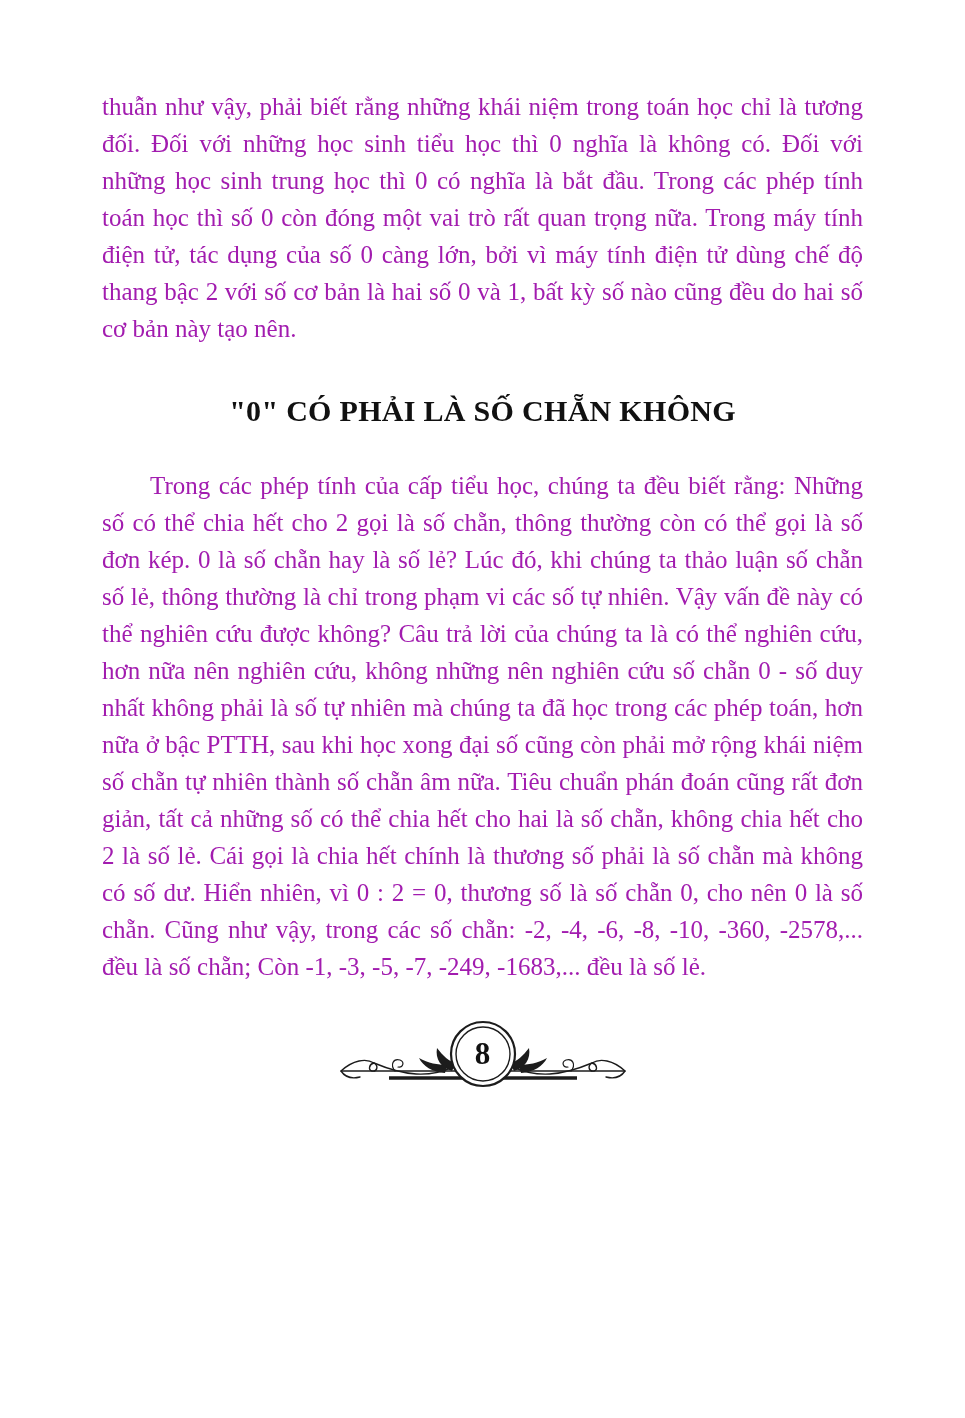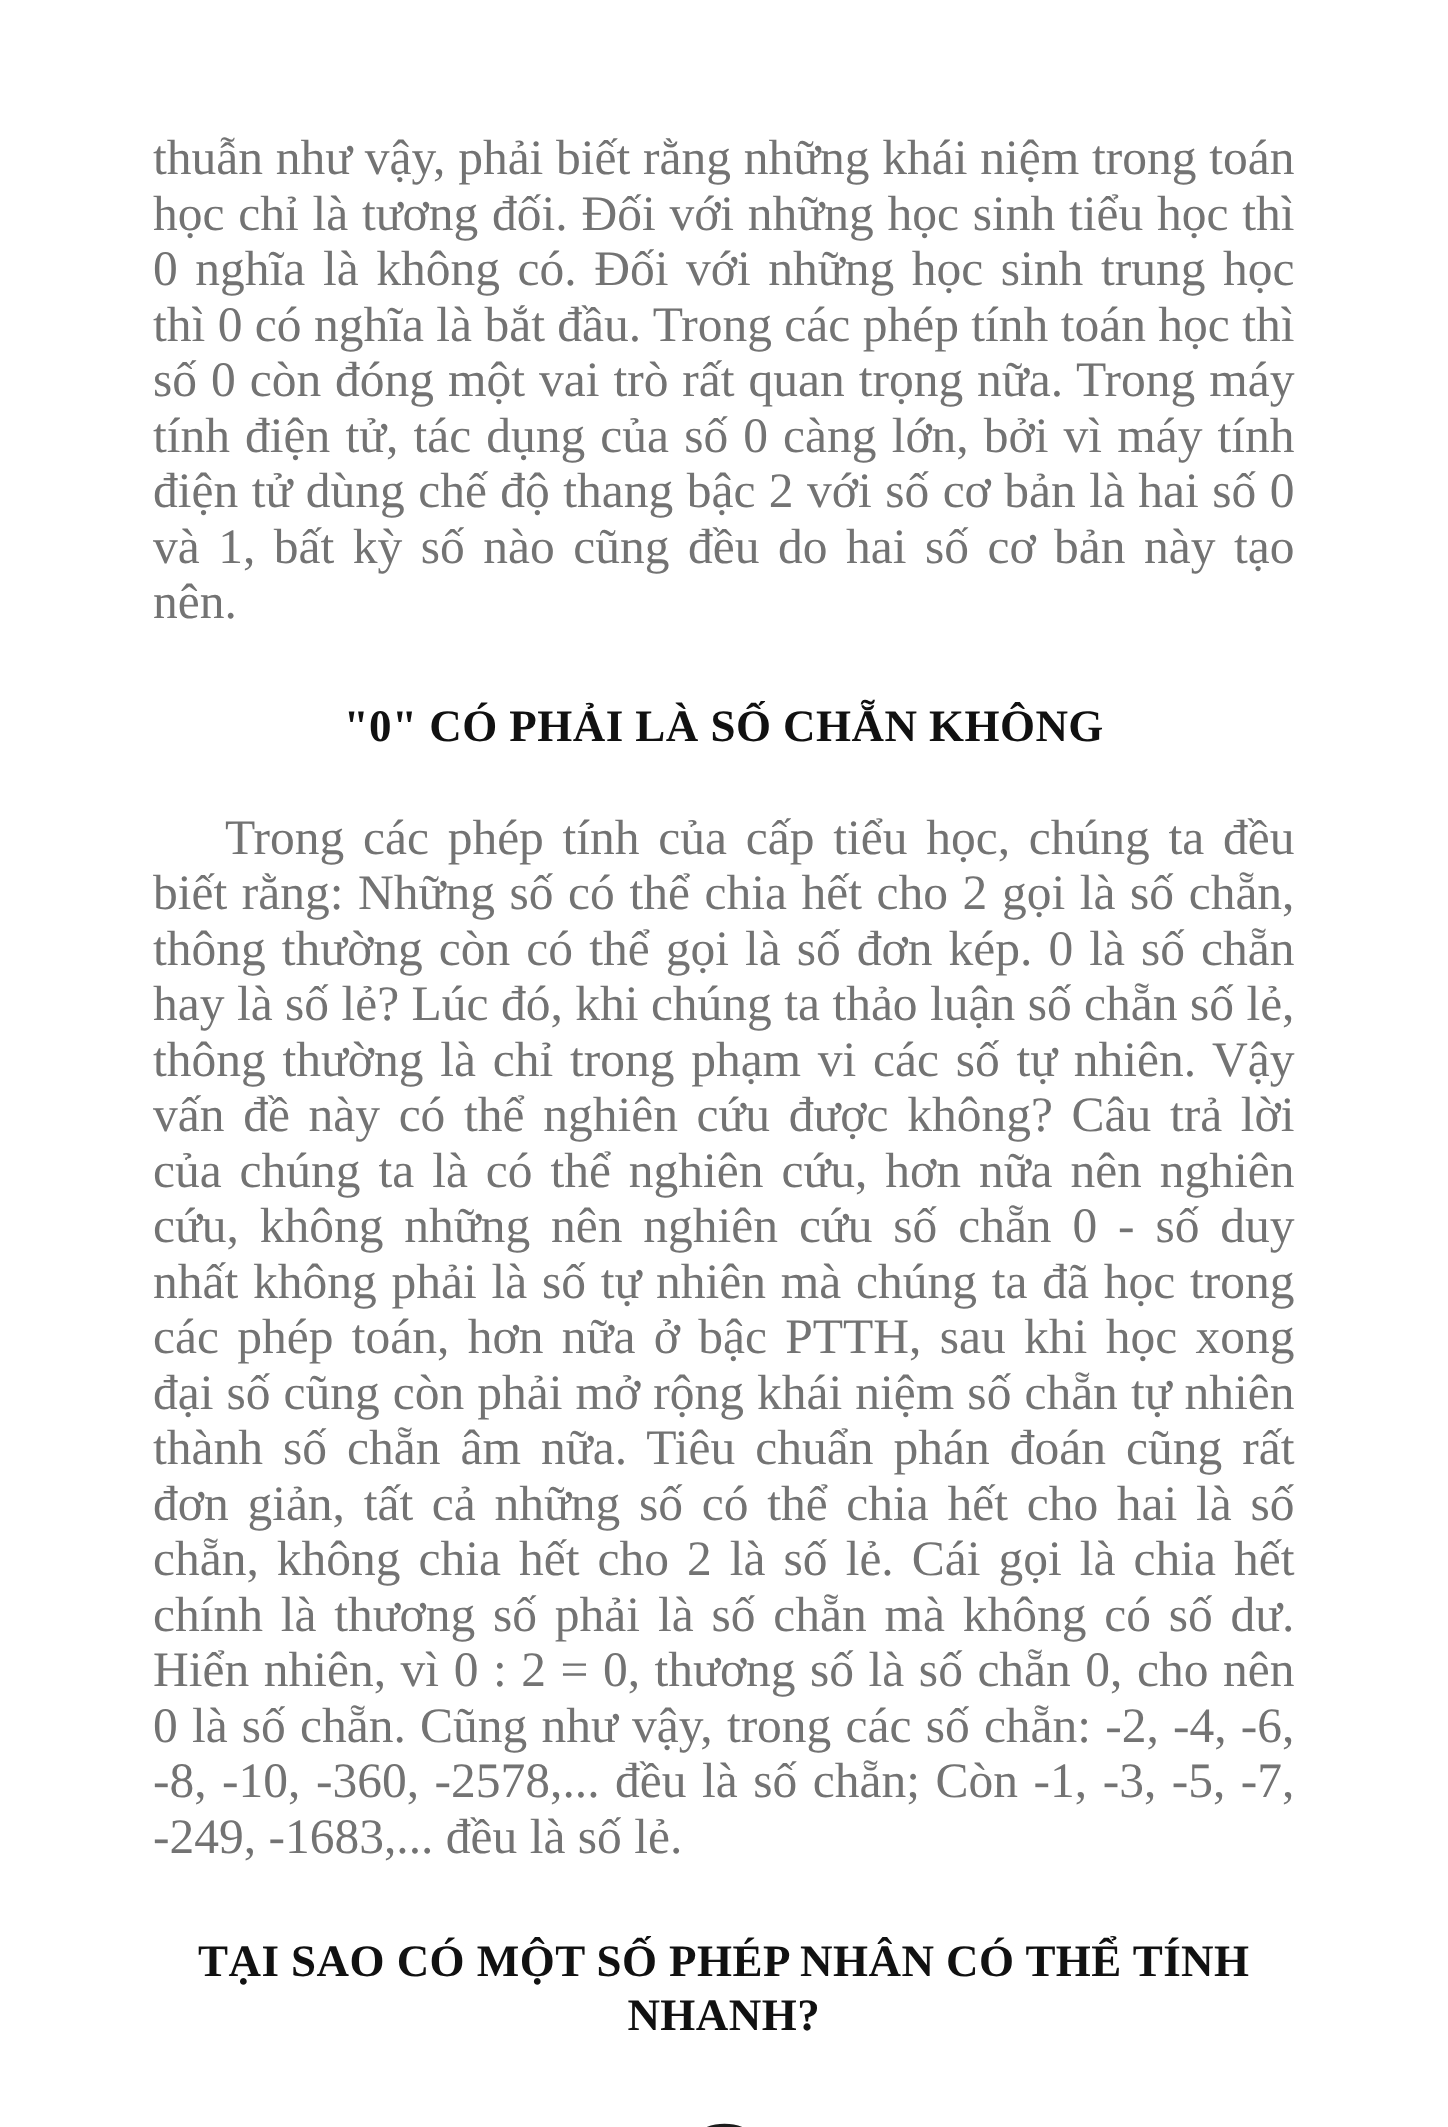--- a/index.html
+++ b/index.html
@@ -16,25 +16,25 @@
   }
   .page {
     box-sizing: border-box;
     width: 965px;
     height: 1418px;
     padding: 88px 102px 0 102px;
     background: #ffffff;
   }
   .body-text {
     margin: 0;
-    font-size: 33px;
+    font-size: 25px;
     line-height: 37px;
     text-align: justify;
     text-justify: inter-word;
-    color: #737373;
+    color: #a21caf;
   }
   .body-text.indent {
     text-indent: 48px;
   }
   .section-heading {
     margin: 46px 0 38px 0;
     font-size: 30px;
     line-height: 36px;
     font-weight: bold;
     text-align: center;
@@ -72,21 +72,20 @@
 <body>
 
 <div class="page">
 
   <p class="body-text">thuẫn như vậy, phải biết rằng những khái niệm trong toán học chỉ là tương đối. Đối với những học sinh tiểu học thì 0 nghĩa là không có. Đối với những học sinh trung học thì 0 có nghĩa là bắt đầu. Trong các phép tính toán học thì số 0 còn đóng một vai trò rất quan trọng nữa. Trong máy tính điện tử, tác dụng của số 0 càng lớn, bởi vì máy tính điện tử dùng chế độ thang bậc 2 với số cơ bản là hai số 0 và 1, bất kỳ số nào cũng đều do hai số cơ bản này tạo nên.</p>
 
   <h2 class="section-heading">"0" CÓ PHẢI LÀ SỐ CHẴN KHÔNG</h2>
 
   <p class="body-text indent">Trong các phép tính của cấp tiểu học, chúng ta đều biết rằng: Những số có thể chia hết cho 2 gọi là số chẵn, thông thường còn có thể gọi là số đơn kép. 0 là số chẵn hay là số lẻ? Lúc đó, khi chúng ta thảo luận số chẵn số lẻ, thông thường là chỉ trong phạm vi các số tự nhiên. Vậy vấn đề này có thể nghiên cứu được không? Câu trả lời của chúng ta là có thể nghiên cứu, hơn nữa nên nghiên cứu, không những nên nghiên cứu số chẵn 0 - số duy nhất không phải là số tự nhiên mà chúng ta đã học trong các phép toán, hơn nữa ở bậc PTTH, sau khi học xong đại số cũng còn phải mở rộng khái niệm số chẵn tự nhiên thành số chẵn âm nữa. Tiêu chuẩn phán đoán cũng rất đơn giản, tất cả những số có thể chia hết cho hai là số chẵn, không chia hết cho 2 là số lẻ. Cái gọi là chia hết chính là thương số phải là số chẵn mà không có số dư. Hiển nhiên, vì 0 : 2 = 0, thương số là số chẵn 0, cho nên 0 là số chẵn. Cũng như vậy, trong các số chẵn: -2, -4, -6, -8, -10, -360, -2578,... đều là số chẵn; Còn -1, -3, -5, -7, -249, -1683,... đều là số lẻ.</p>
 
-  <h2 class="section-heading second">TẠI SAO CÓ MỘT SỐ PHÉP NHÂN CÓ THỂ TÍNH NHANH?</h2>
 
 
   <div class="ornament">
     <svg viewBox="0 0 300 102" width="300" height="102" xmlns="http://www.w3.org/2000/svg">
       <defs>
         <g id="fl-left">
 
           <path d="M8 64 H150" stroke="#1c1c1c" stroke-width="1.6" fill="none"></path>
 
           <path d="M56 71 H150" stroke="#1c1c1c" stroke-width="3.4" fill="none"></path>

